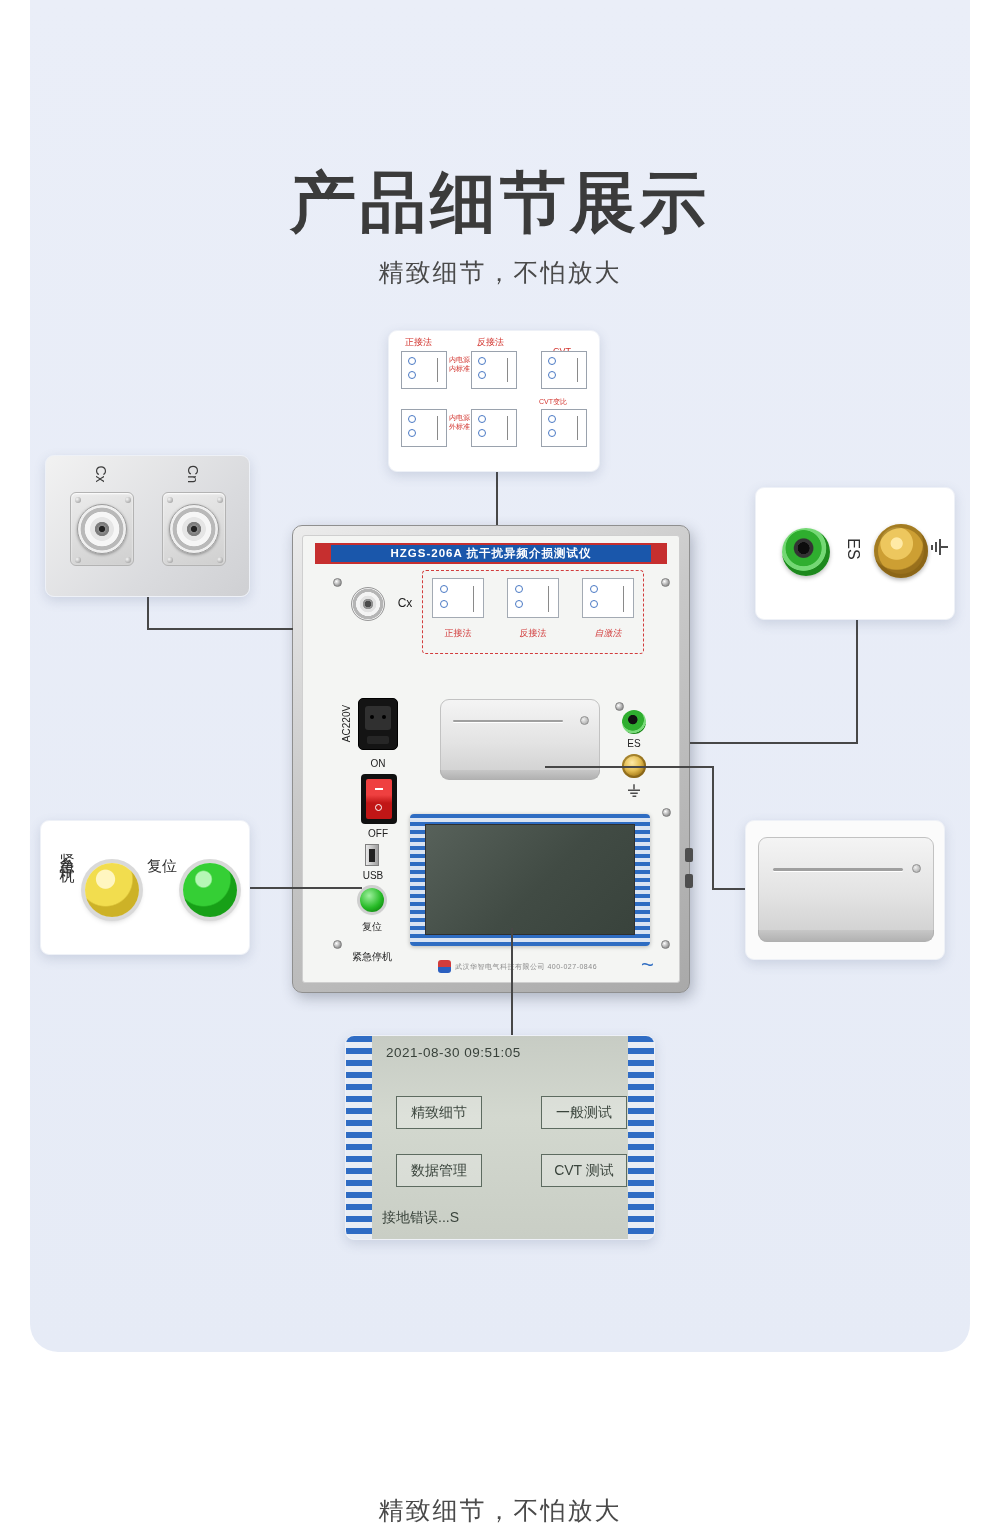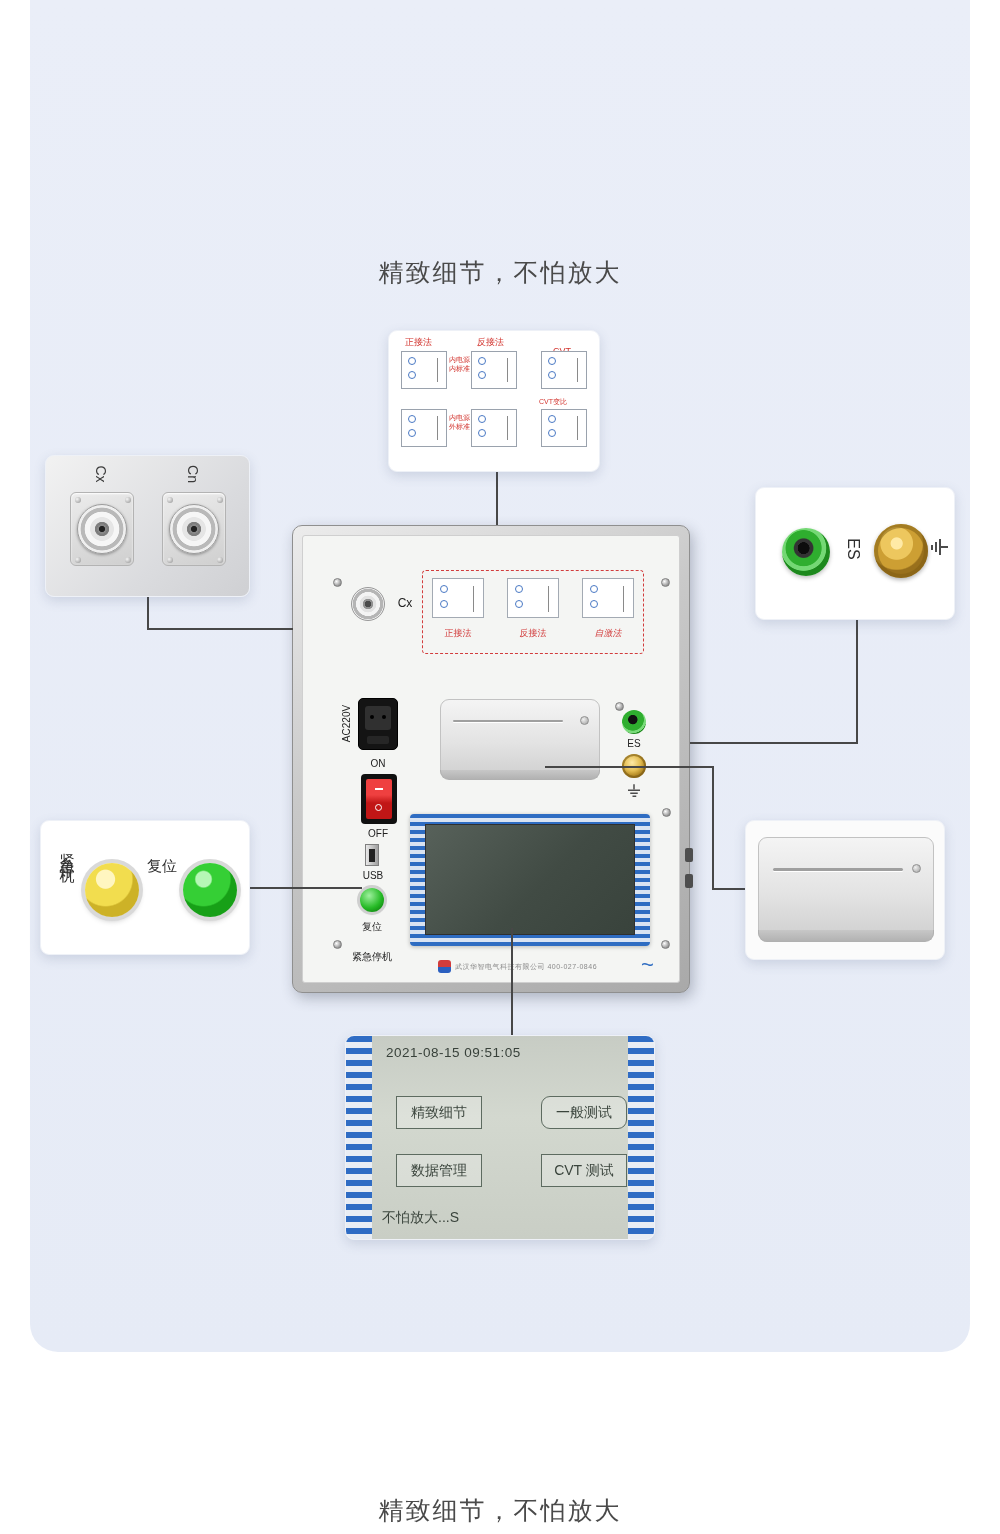--- a/index.html
+++ b/index.html
@@ -132,25 +132,27 @@
   .bwave { position:absolute; font-size:22px; color:#2e6cc2; line-height:10px; }
   .latch { position:absolute; width:8px; height:14px; background:#4e4e4e; border-radius:2px; }
 </style>
 </head>
 <body>
 
 <div class="canvas">
 
   <div class="bg-panel"></div>
 
+  <div class="big-title" style="top:158px;">产品细节展示</div>
   <div class="sub-title" style="top:256px;">精致细节，不怕放大</div>
 
   <div class="device">
     <div class="panel">
 
+      <div class="dev-header">HZGS-206A 抗干扰异频介损测试仪</div>
 
       <div class="screw" style="left:30px;top:42px;"></div>
       <div class="screw" style="left:358px;top:42px;"></div>
       <div class="screw" style="left:30px;top:404px;"></div>
       <div class="screw" style="left:358px;top:404px;"></div>
       <div class="screw" style="left:312px;top:166px;"></div>
       <div class="screw" style="left:359px;top:272px;"></div>
 
       <div class="dcx" style="left:48px;top:51px;"></div>
       <div class="slabel" style="left:90px;top:60px;width:24px;font-size:12px;">Cx</div>
@@ -332,24 +334,24 @@
       <span class="pr-slot" style="left:14px;top:30px;width:130px;height:3px;"></span>
       <span class="pr-dot" style="right:12px;top:26px;"></span>
       <span class="pr-lip" style="left:-1px;top:92px;width:176px;height:12px;"></span>
     </div>
   </div>
 
   <div class="callout" style="left:345px;top:1035px;width:310px;height:205px;overflow:hidden;">
     <div class="stripes" style="left:0;"></div>
     <div class="stripes" style="right:0;"></div>
     <div class="scr">
-      <div class="scr-dt">2021-08-15 09:51:05</div>
+      <div class="scr-dt">2021-08-30 09:51:05</div>
       <div class="scr-btn" style="left:24px;top:60px;">精致细节</div>
-      <div class="scr-btn" style="left:169px;top:60px;border-radius:9px;">一般测试</div>
+      <div class="scr-btn" style="left:169px;top:60px;">一般测试</div>
       <div class="scr-btn" style="left:24px;top:118px;">数据管理</div>
       <div class="scr-btn" style="left:169px;top:118px;text-align:right;">CVT 测试</div>
-      <div class="scr-status">不怕放大...S</div>
+      <div class="scr-status">接地错误...S</div>
     </div>
   </div>
 
   <div class="sub-title" style="top:1494px;">精致细节，不怕放大</div>
 
 </div>
 
 </body></html>

